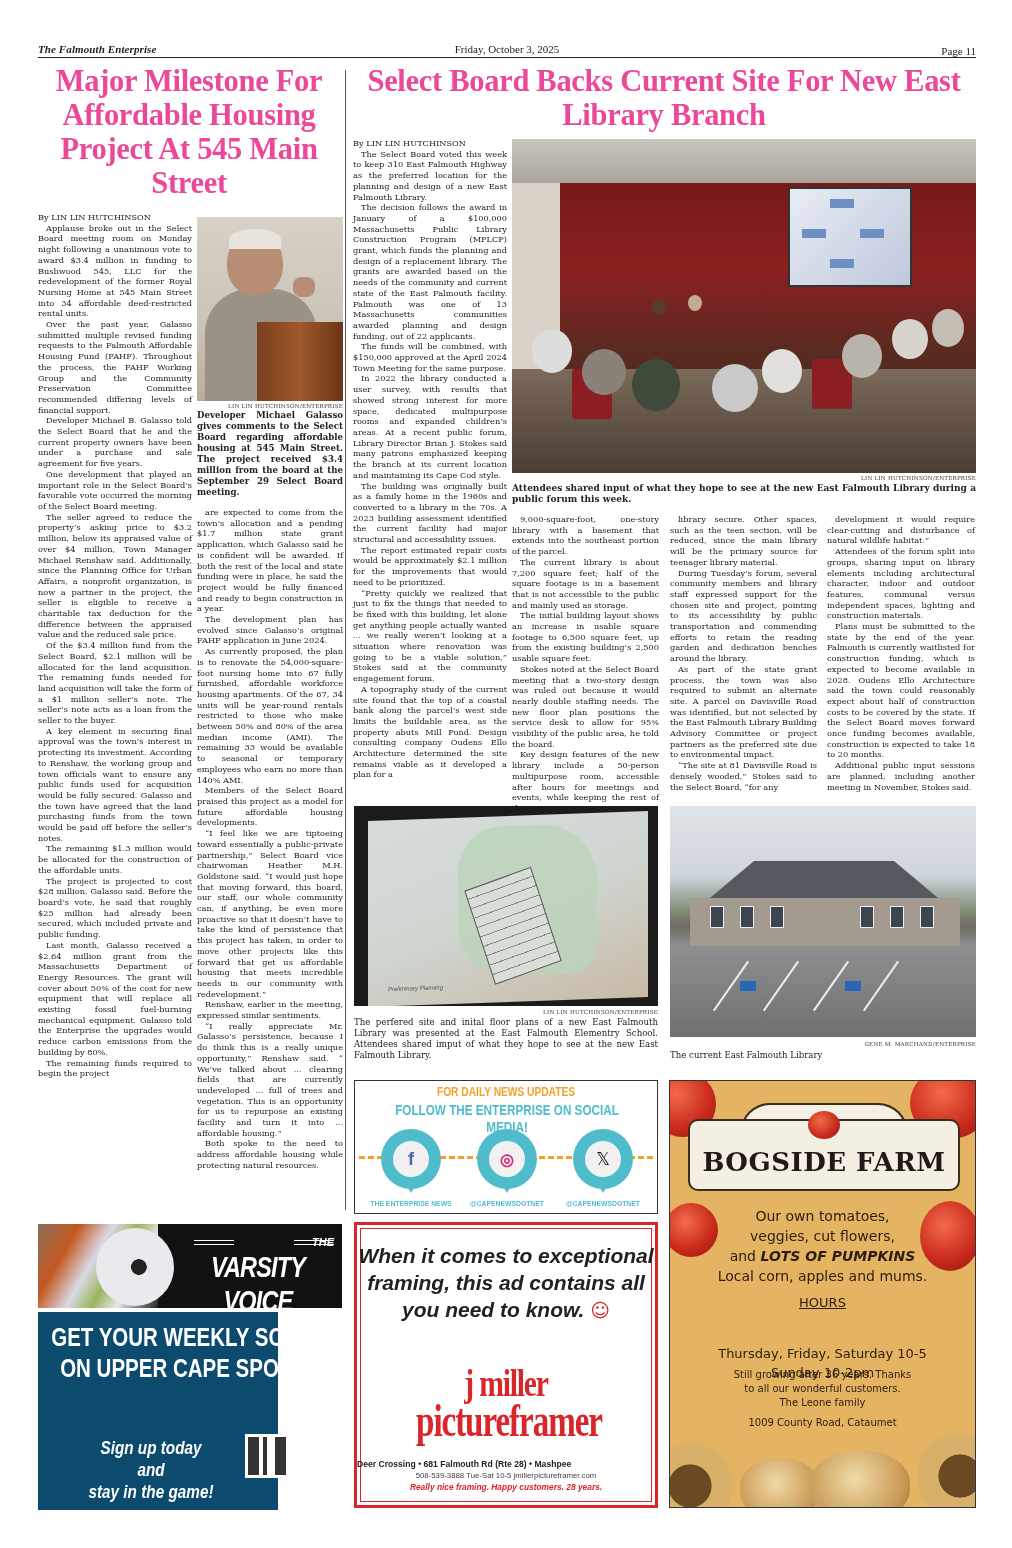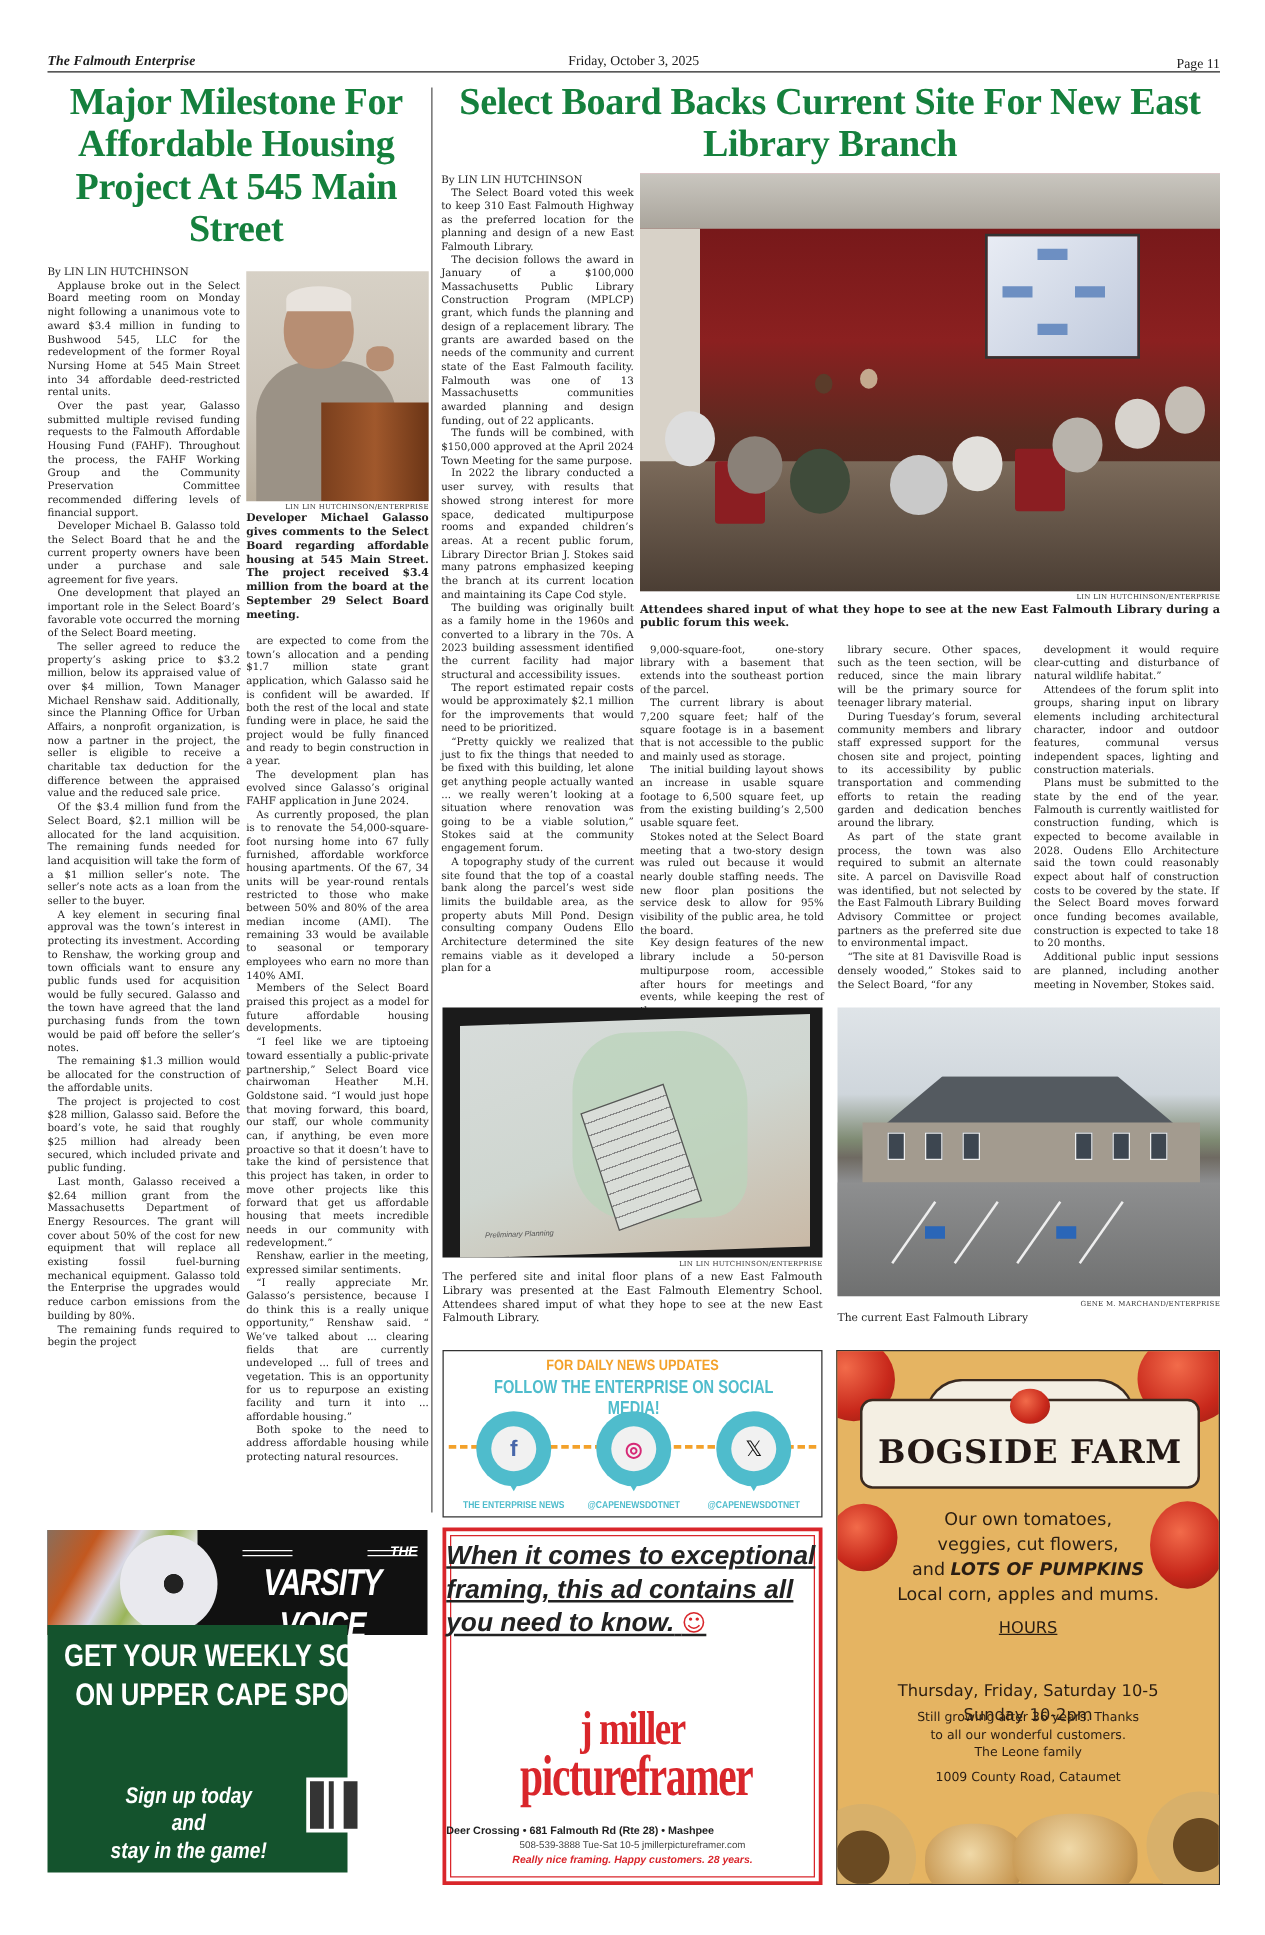--- a/index.html
+++ b/index.html
@@ -4,21 +4,21 @@
 <style>
   * { box-sizing: border-box; margin: 0; padding: 0; }
   html, body { width: 1012px; height: 1548px; background: #fff; overflow: hidden; }
   body { position: relative; font-family: "DejaVu Serif", serif; color: #1d1d1d; }
 
   .masthead { position: absolute; left: 38px; top: 41px; width: 938px; height: 17px; border-bottom: 1.5px solid #222; font-family: "Liberation Serif", serif; font-size: 11px; }
   .masthead .paper { position: absolute; left: 0; top: 2px; font-weight: bold; font-style: italic; letter-spacing: .1px; }
   .masthead .date { position: absolute; left: 0; width: 100%; text-align: center; top: 2px; }
   .masthead .page { position: absolute; right: 0; top: 4px; }
 
-  .headline { font-family: "Liberation Serif", serif; font-weight: bold; text-align: center; color: #15803d; letter-spacing: -.3px; }
+  .headline { font-family: "Liberation Serif", serif; font-weight: bold; text-align: center; color: #ec4899; letter-spacing: -.3px; }
   .hl-left { position: absolute; left: 38px; top: 64px; width: 302px; font-size: 30.5px; line-height: 34px; }
   .hl-right { position: absolute; left: 350px; top: 64px; width: 628px; font-size: 30.5px; line-height: 34px; }
   .vrule { position: absolute; left: 345px; top: 70px; width: 1px; height: 1140px; background: #555; }
 
   .txt { font-family: "DejaVu Serif", serif; font-size: 8.2px; line-height: 10.7px; text-align: justify; color: #222; }
   .txt p { text-indent: 8px; }
   .txt p.by { text-indent: 0; }
   .col { position: absolute; }
 
   .photo { position: absolute; overflow: hidden; }
@@ -69,21 +69,21 @@
   .pin::after { content:""; position:absolute; left:23px; top:52px; border-left:7px solid transparent; border-right:7px solid transparent; border-top:12px solid #4fbccc; }
   .pin .inner { position:absolute; left:12px; top:12px; width:36px; height:36px; border-radius:50%; background:#f1f1f1; text-align:center; line-height:36px; font-family:"Liberation Sans",sans-serif; font-weight:bold; font-size:18px; }
   .pin .fb { color:#4867aa; }
   .pin .ig { color:#d62976; font-size:16px; }
   .pin .x { color:#111; font-family:"DejaVu Sans",sans-serif; font-size:17px; font-weight:normal; }
   .ad-social .handle { position:absolute; top:118px; width:100px; text-align:center; font-family:"Liberation Sans",sans-serif; font-weight:bold; font-size:8px; color:#4fbccc; transform: scaleX(.85); }
 
   
   .ad-framer { position:absolute; left:354px; top:1222px; width:304px; height:286px; border:3px solid #d9262b; background:#fff; }
   .ad-framer .inner { position:absolute; left:3px; top:3px; right:3px; bottom:3px; border:1px solid #d9262b; }
-  .ad-framer .tag { position:absolute; left:0; top:6px; width:100%; font-family:"Liberation Sans",sans-serif; font-weight:bold; font-style:italic; font-size:21px; line-height:27px; color:#222;text-decoration:underline; }
+  .ad-framer .tag { position:absolute; left:0; top:17px; width:100%; text-align:center; font-family:"Liberation Sans",sans-serif; font-weight:bold; font-style:italic; font-size:21px; line-height:27px; color:#222; }
   .ad-framer .smile { color:#d9262b; font-style:normal; font-weight:normal; font-family:"DejaVu Sans",sans-serif; font-size:19px; }
   .ad-framer .brand1 { position:absolute; left:0; top:140px; width:100%; text-align:center; font-family:"Liberation Serif",serif; font-weight:bold; font-size:38px; line-height:36px; color:#d9262b; letter-spacing:-1.5px; transform: scaleX(.78); }
   .ad-framer .brand2 { position:absolute; left:-30px; top:174px; width:364px; text-align:center; font-family:"Liberation Serif",serif; font-weight:bold; font-size:46px; line-height:44px; color:#d9262b; letter-spacing:-1.5px; transform: scaleX(.72); }
   .ad-framer .addr { position:absolute; left:0; top:234px; width:100%; text-align:left; font-family:"Liberation Sans",sans-serif; font-weight:bold; font-size:8.6px; color:#222; }
   .ad-framer .hours { position:absolute; left:0; top:246px; width:100%; text-align:center; font-family:"Liberation Sans",sans-serif; font-size:7.8px; color:#444; }
   .ad-framer .slogan { position:absolute; left:0; top:257px; width:100%; text-align:center; font-family:"Liberation Sans",sans-serif; font-weight:bold; font-style:italic; font-size:8.4px; color:#d9262b; }
 
   
   .ad-farm { position:absolute; left:669px; top:1080px; width:307px; height:428px; background:#e5b462; border:1px solid #333; overflow:hidden; }
   .tomato { position:absolute; border-radius:50%; background: radial-gradient(circle at 40% 35%, #f26b4a, #c8281b 60%, #8f1a10); }
@@ -101,21 +101,21 @@
 
   
   .ad-varsity { position:absolute; left:38px; top:1222px; width:304px; height:288px; background:#fff; }
   .ad-varsity .top { position:absolute; left:0; top:2px; width:304px; height:84px; background:#111; overflow:hidden; }
   .ad-varsity .balls { position:absolute; left:0; top:0; width:120px; height:84px; background: linear-gradient(120deg,#8a6e5b 0%,#c3581f 25%,#d9d9e6 45%,#9ab55a 60%,#e6e6ea 75%,#222 100%); }
   .ad-varsity .soccer { position:absolute; left:58px; top:4px; width:78px; height:78px; border-radius:50%; background: radial-gradient(circle at 55% 50%, #222 0 13%, #e9e9ee 14% 100%); }
   .ad-varsity .the { position:absolute; left:156px; top:12px; width:140px; text-align:right; font-family:"Liberation Sans",sans-serif; font-weight:bold; font-style:italic; font-size:11px; color:#fff; }
   .ad-varsity .the::before, .ad-varsity .the::after { content:""; position:absolute; top:4px; width:40px; border-top:1.5px solid #fff; border-bottom:1.5px solid #fff; height:3px; }
   .ad-varsity .the::before { left:0; } .ad-varsity .the::after { right:0; }
   .ad-varsity .vv { position:absolute; left:130px; top:26px; width:180px; text-align:center; font-family:"Liberation Sans",sans-serif; font-weight:bold; font-style:italic; font-size:30px; color:#fff; transform: scaleX(.78); letter-spacing:-1px; }
-  .ad-varsity .bottom { position:absolute; left:0; top:78px; width:240px; height:198px; background:#14532d; }
+  .ad-varsity .bottom { position:absolute; left:0; top:90px; width:240px; height:198px; background:#0c4a6e; }
   .ad-varsity .scoop { position:absolute; left:-20px; top:10px; width:344px; text-align:center; font-family:"Liberation Sans",sans-serif; font-weight:bold; font-size:25px; line-height:31px; color:#fff; transform: scaleX(.82); }
   .ad-varsity .sub { position:absolute; left:0; top:82px; width:100%; text-align:center; font-family:"DejaVu Sans",sans-serif; font-size:10px; line-height:15px; color:#fff; }
   .ad-varsity .cta { position:absolute; left:38px; top:125px; width:150px; text-align:center; font-family:"Liberation Sans",sans-serif; font-weight:bold; font-style:italic; font-size:18px; line-height:22px; color:#fff; transform: scaleX(.85); }
   .ad-varsity .qr { position:absolute; left:207px; top:122px; width:44px; height:44px; background:#fff; padding:3px; }
   .ad-varsity .qr div { width:100%; height:100%; background:
       linear-gradient(90deg,#111 0 30%,transparent 30% 40%,#111 40% 50%,transparent 50% 70%,#111 70% 100%),
       #fff; background-size: 100% 33%; opacity:.85; }
 </style>
 </head>
 <body>

